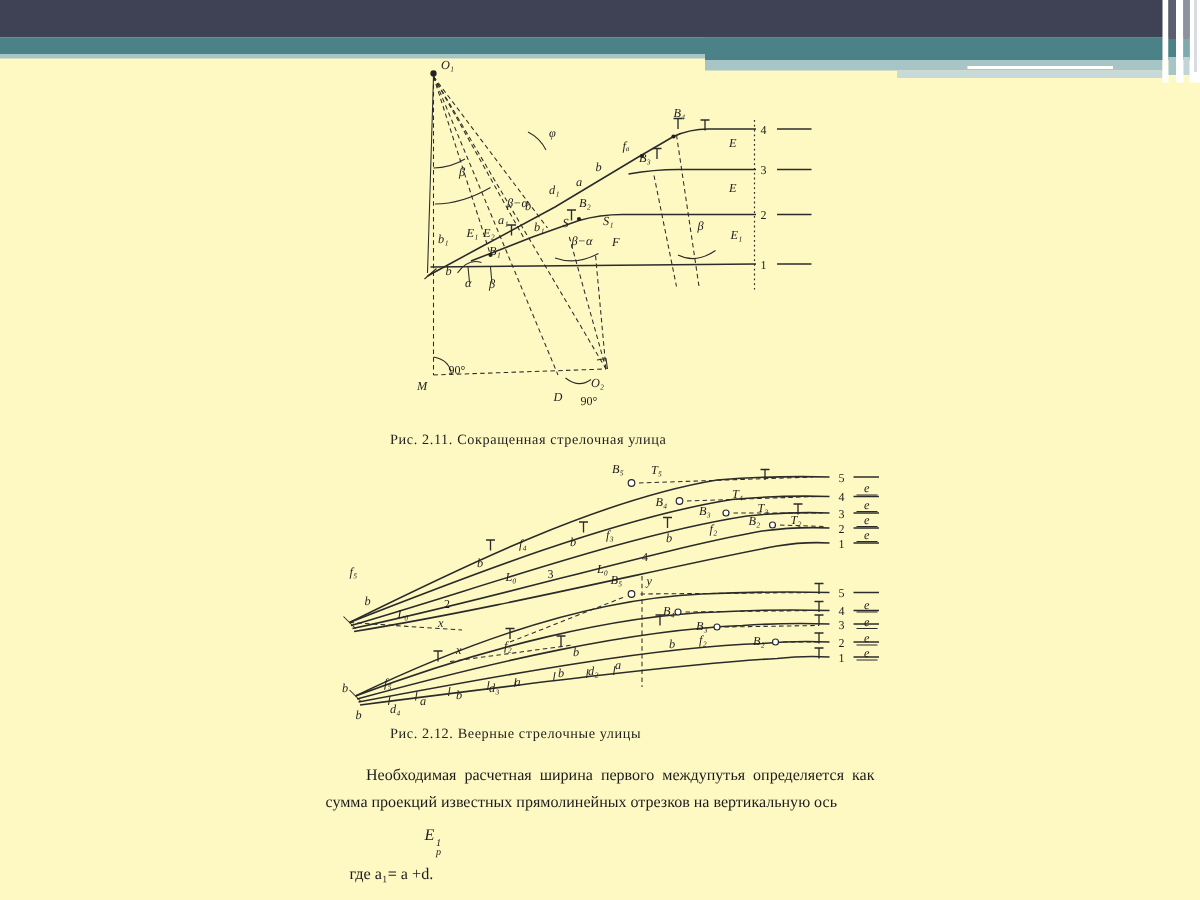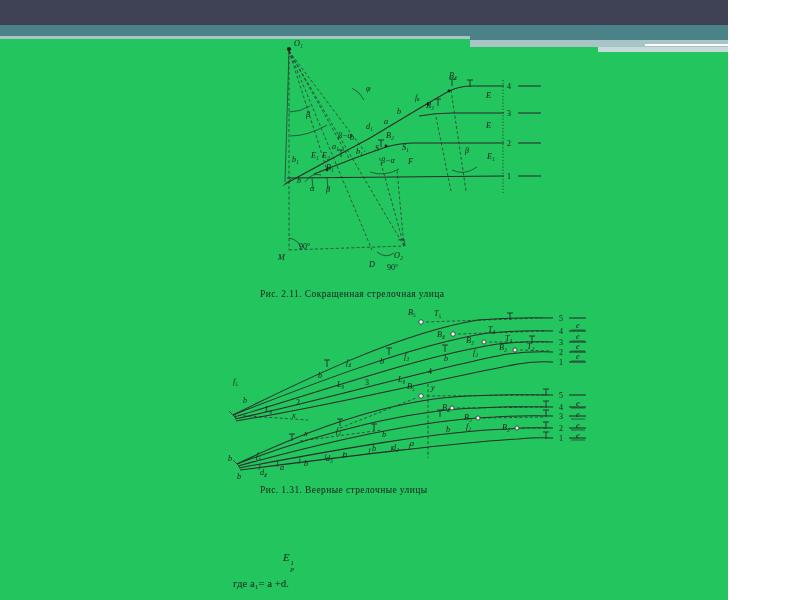--- a/index.html
+++ b/index.html
@@ -1,16 +1,16 @@
 <!DOCTYPE html>
 <html><head>
 <meta charset="utf-8">
 <style>
   html,body{margin:0;padding:0;background:#fff;}
-  .slide{position:relative;width:728px;height:600px;background:#22c55e;overflow:hidden;
+  .slide{position:relative;width:800px;height:600px;background:#fef9c3;overflow:hidden;
          font-family:"Liberation Serif","DejaVu Serif",serif;}
   .abs{position:absolute;}
   .cap{position:absolute;font-size:9.5px;color:#1e1e1e;text-align:left;letter-spacing:.4px;}
   .para{position:absolute;left:217px;top:509px;width:366px;margin:0;font-size:10.7px;
         line-height:17.5px;color:#1b1b1b;text-align:justify;text-indent:27px;}
   .formula{position:absolute;left:283px;top:551px;font-size:10.8px;color:#1b1b1b;
            font-style:italic;white-space:nowrap;}
   .supsub{display:inline-flex;flex-direction:column;font-size:6.8px;line-height:6.2px;
           vertical-align:-4px;margin:0 3px 0 1px;font-style:italic;}
   .where{position:absolute;left:233px;top:577px;font-size:10.8px;color:#1b1b1b;}
@@ -304,22 +304,23 @@
       <text x="559" y="398" class="lbl u">5</text>
       <text x="559" y="410" class="lbl u">4</text>
       <text x="559" y="419" class="lbl u">3</text>
       <text x="559" y="431" class="lbl u">2</text>
       <text x="559" y="441" class="lbl u">1</text>
       <text x="576" y="406" class="lbl">e</text>
       <text x="576" y="417" class="lbl">e</text>
       <text x="576" y="428" class="lbl">e</text>
       <text x="576" y="438" class="lbl">e</text>
     </svg>
-  <div class="cap" style="left:260px;top:485px;width:330px">Рис. 1.31. Веерные стрелочные улицы</div>
-
+  <div class="cap" style="left:260px;top:485px;width:330px">Рис. 2.12. Веерные стрелочные улицы</div>
+
+  <p class="para">Необходимая расчетная ширина первого междупутья определяется как сумма проекций известных прямолинейных отрезков на вертикальную ось</p>
 
   <div class="formula">
     <span>E</span><span class="supsub">
         <span>1</span>
         <span>р</span>
       </span>
   </div>
 
   <div class="where">где a₁= a +d.</div>
 

